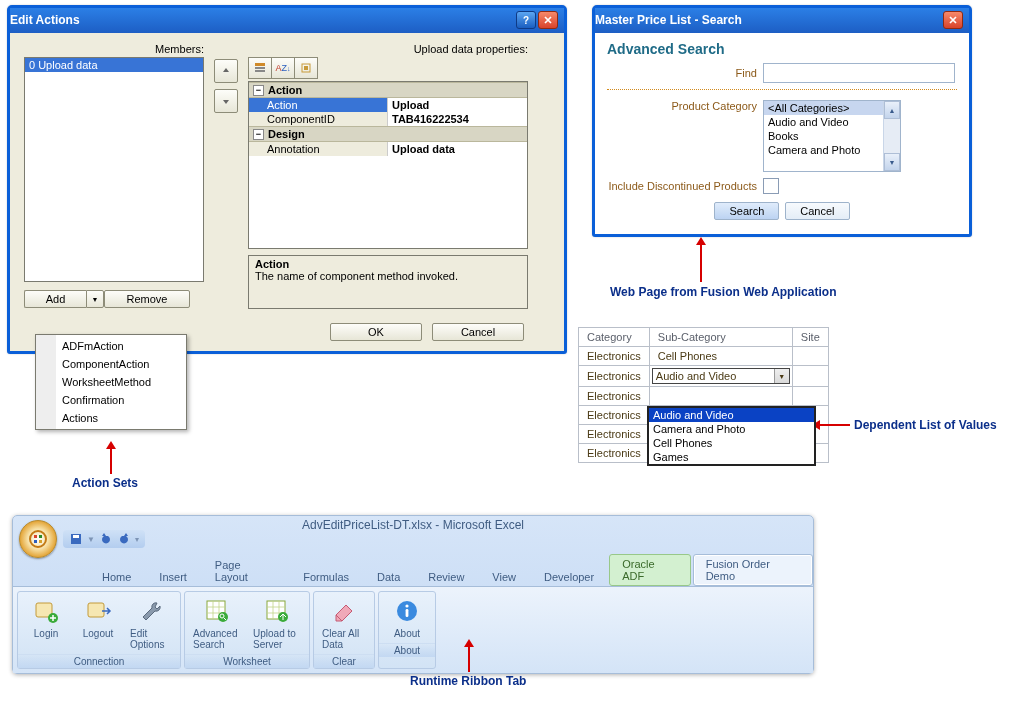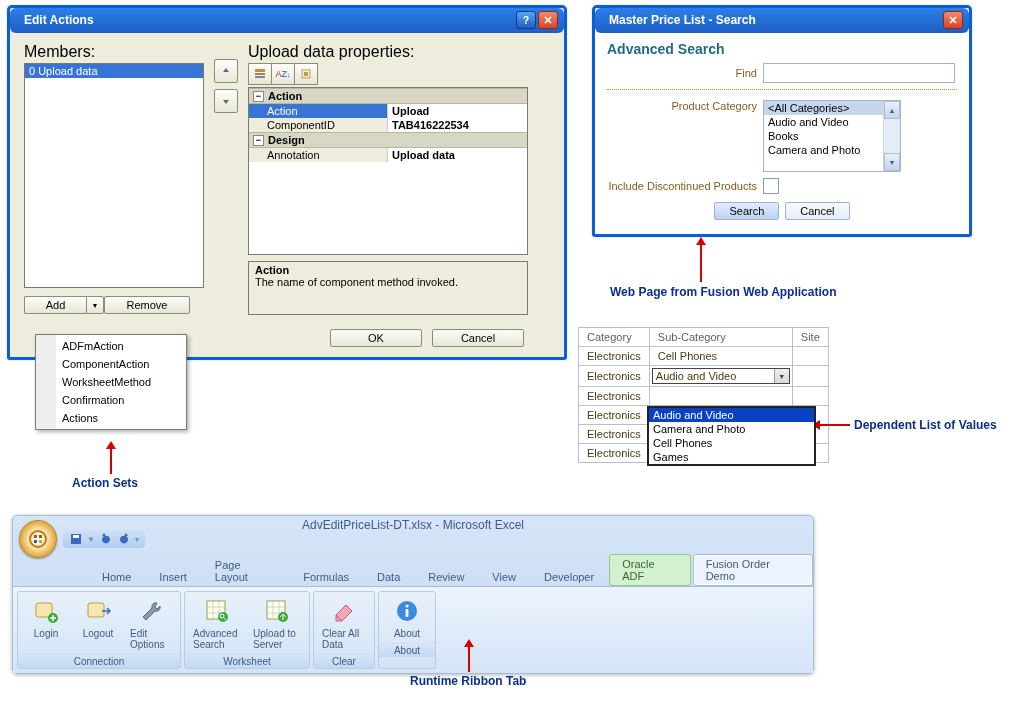--- a/index.html
+++ b/index.html
@@ -17,40 +17,39 @@
     position: absolute;
     border: 3px solid #0a5fd8;
     border-radius: 5px 5px 3px 3px;
     background: #eeecdd;
     box-shadow: 0 0 2px rgba(0,0,0,.2);
   }
   .win-title {
     background: linear-gradient(#2b7fe6,#1d5ec4);
     color: #fff;
     font-weight: bold;
-    padding: 3px 6px 4px 14px;
+    padding: 3px 6px 4px 0;
     display: flex;
     align-items: center;
     gap: 4px;
     font-size: 12px;
-    border-radius: 6px;
   }
   .title-btns { margin-left: auto; display: flex; gap: 2px; }
   .title-btn {
     width: 18px; height: 16px;
     background: linear-gradient(#5ba6f2,#1a5ec0);
     border: 1px solid #0f3a85;
     border-radius: 3px;
     display: flex; align-items: center; justify-content: center;
     color: #fff; font-weight: bold; font-size: 10px;
     cursor: pointer;
   }
   .title-btn.red { background: linear-gradient(#f7896a,#d8432b); border-color:#8f2a12;}
   .dlg-body { padding: 10px 10px 10px 14px; background:#eeecdd; position:relative; }
-  .label-sm { font-size: 16px; }
+  .label-sm { font-size: 11px; text-align: right; }
   .members-box {
     width: 180px; height: 225px;
     background:#fff; border:1px solid #7a7a6f;
     box-sizing:border-box;
   }
   .members-item {
     background:#3874d6; color:#fff;
     padding:1px 4px; font-size:11px;
   }
   .sq-btn {

